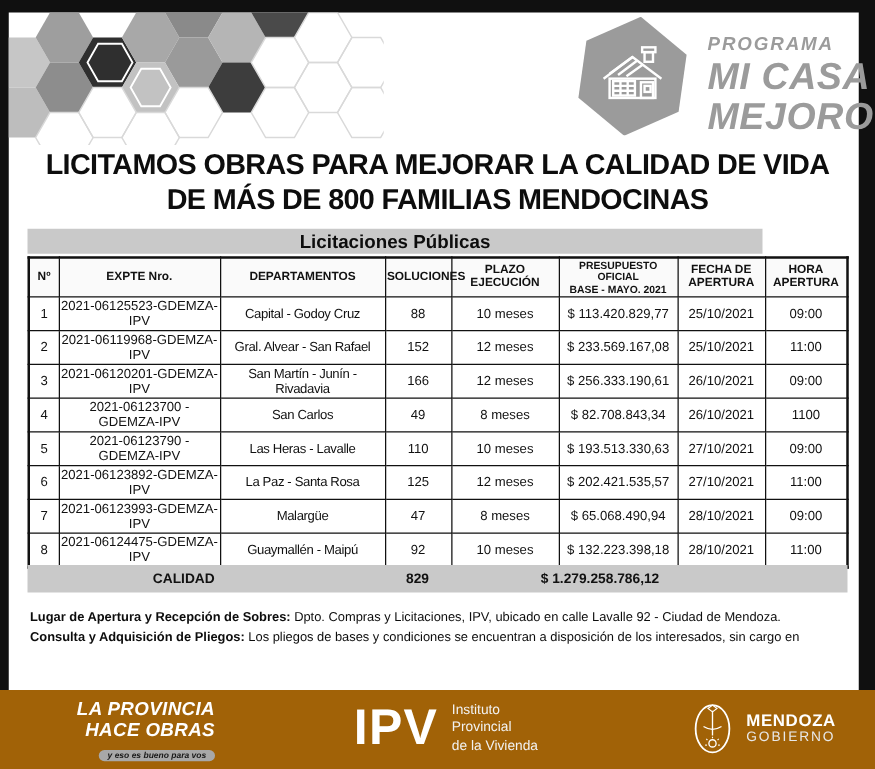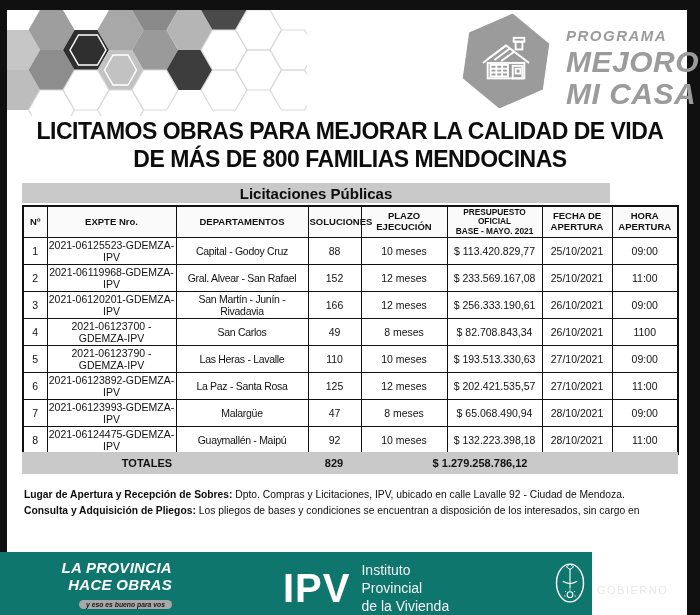--- a/index.html
+++ b/index.html
@@ -39,29 +39,29 @@
   
   .totals{position:absolute;left:22px;top:452px;width:656px;height:22px;background:#c9c9c9;}
   .totals span{position:absolute;top:50%;transform:translate(-50%,-50%);
                font-weight:bold;font-size:11px;white-space:nowrap;}
   .t-label{left:125px;} .t-sol{left:312px;} .t-pres{left:458px;}
   
   .note{position:absolute;left:24px;top:487px;width:654px;font-size:10.3px;line-height:16px;color:#0d0d0d;}
   .note .ln{white-space:nowrap;}
   .note b{font-weight:bold;}
   
-  .band{position:absolute;left:0;bottom:0;width:592px;height:63px;background:#0f766e;color:#fff;}
+  .band{position:absolute;left:0;bottom:0;width:700px;height:63px;background:#a16207;color:#fff;}
   .slogan{position:absolute;left:50px;top:8px;width:122px;text-align:right;
           font-style:italic;font-weight:bold;line-height:1.1;}
   .slogan .s1{font-size:15px;letter-spacing:0.3px;}
   .pill{display:inline-block;margin-top:4px;background:#a8a8a8;color:#171717;
         border-radius:8px;padding:1px 7px;font-size:6.8px;font-style:italic;font-weight:bold;}
   .ipv{position:absolute;left:283px;top:9px;display:flex;align-items:center;}
   .ipv-acronym{font-size:40px;font-weight:bold;letter-spacing:1px;line-height:1;}
-  .ipv-name{margin-left:11px;font-size:14px;line-height:1.3;color:#f2f2f2;}
+  .ipv-name{margin-left:11px;font-size:11px;line-height:1.3;color:#f2f2f2;}
   .gov{position:absolute;left:552px;top:8px;display:flex;align-items:center;}
   .gov-text{margin-left:9px;line-height:1.15;}
   .gov-text .g1{font-size:13.5px;font-weight:bold;letter-spacing:0.5px;}
   .gov-text .g2{font-size:11px;letter-spacing:1.5px;color:#e8e8e8;}
 </style>
 </head>
 <body>
 
 <div class="page">
 
@@ -114,22 +114,22 @@
         <path d="M13 26 L32 12 M20 27 L36 15 M27 28 L41 18"></path>
         <rect x="13" y="30" width="38" height="16"></rect>
         <rect x="16" y="32" width="18" height="12"></rect>
         <path d="M22 32 V44 M28 32 V44 M16 36 H34 M16 40 H34"></path>
         <rect x="39" y="33" width="10" height="13"></rect>
         <rect x="42" y="36" width="5" height="5"></rect>
       </svg>
     </div>
     <div class="brand-text">
       <div class="pr">PROGRAMA</div>
+      <div class="nm">MI CASA</div>
       <div class="nm">MEJORO</div>
-      <div class="nm">MI CASA</div>
     </div>
   </div>
 
   <div class="title">
     <div>LICITAMOS OBRAS PARA MEJORAR LA CALIDAD DE VIDA</div>
     <div>DE MÁS DE 800 FAMILIAS MENDOCINAS</div>
   </div>
 
   <div class="caption">Licitaciones Públicas</div>
 
@@ -243,21 +243,21 @@
         <td>92</td>
         <td>10 meses</td>
         <td>$ 132.223.398,18</td>
         <td>28/10/2021</td>
         <td>11:00</td>
       </tr>
     </tbody>
   </table>
 
   <div class="totals">
-    <span class="t-label">TOTALES</span>
+    <span class="t-label">CALIDAD</span>
     <span class="t-sol">829</span>
     <span class="t-pres">$ 1.279.258.786,12</span>
   </div>
 
   <div class="note">
     <div class="ln">
       <b>Lugar de Apertura y Recepción de Sobres:</b><span style="display:inline"> Dpto. Compras y Licitaciones, IPV, ubicado en calle Lavalle 92 - Ciudad de Mendoza.</span>
     </div>
     <div class="ln">
       <b>Consulta y Adquisición de Pliegos:</b><span style="display:inline"> Los pliegos de bases y condiciones se encuentran a disposición de los interesados, sin cargo en</span>

